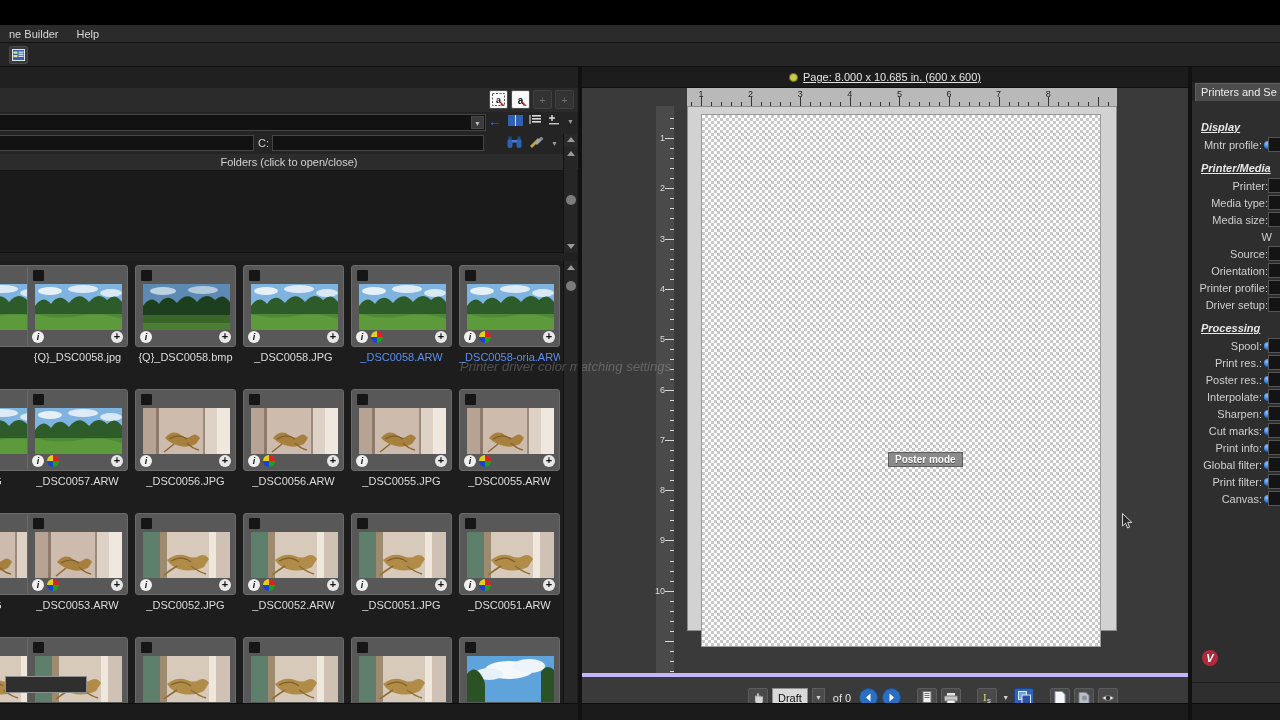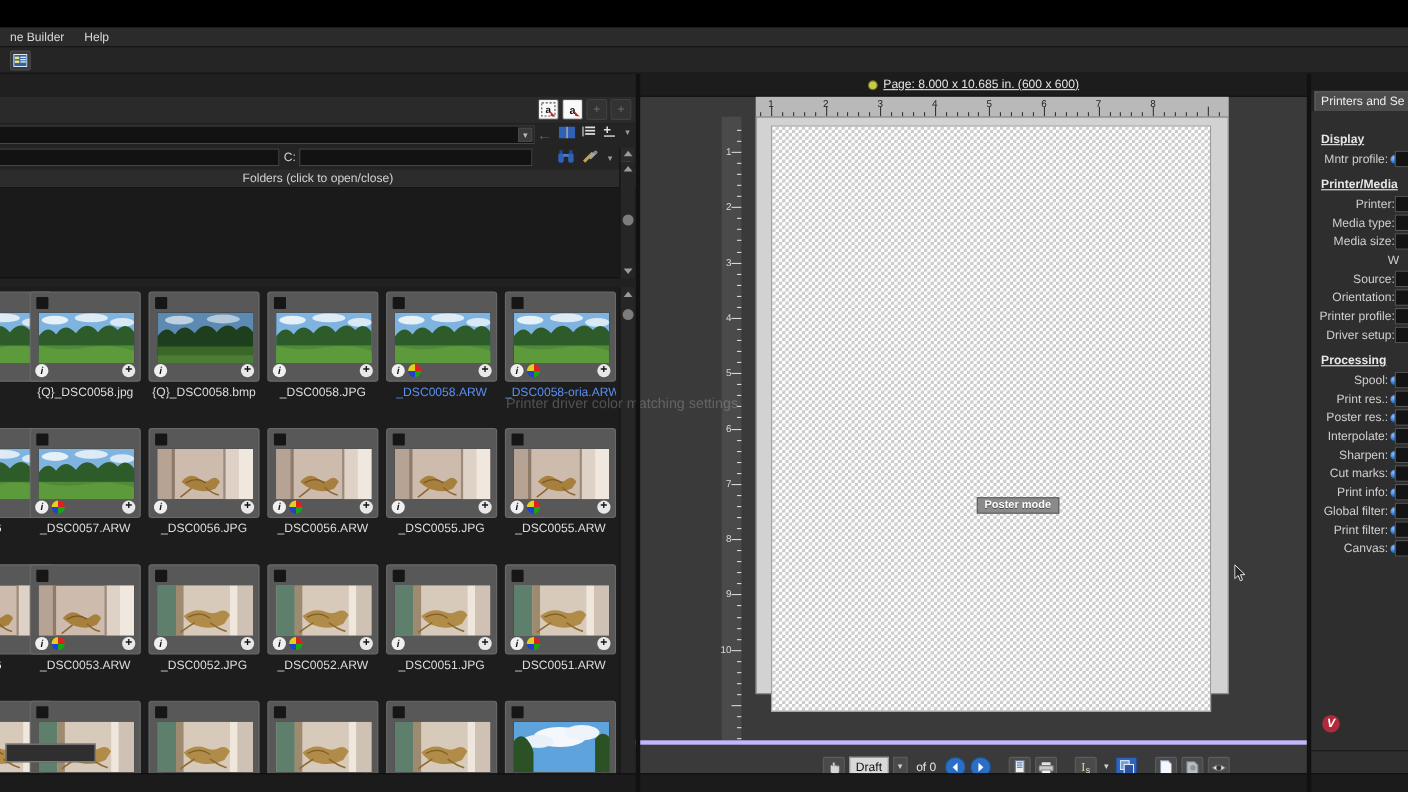--- a/index.html
+++ b/index.html
@@ -181,20 +181,21 @@
   .poster-tag {
     position:absolute; left:186px; top:337px; padding:1px 6px;
     background:#8a8a8a; border:1px solid #5d5d5d;
     color:#ffffff; font-size:10px; font-weight:bold;
     text-shadow:0 1px 0 #4a4a4a;
   }
   .ghost-dialog {
     position:absolute; left:-118px; top:292px; width:390px; height:24px;
     color:rgba(200,200,200,0.30); font-size:13px; white-space:nowrap;
     pointer-events:none;
+    font-style:italic;
   }
   .cursor-arrow { position:absolute; left:434px; top:406px; pointer-events:none; }
 
   .bottombar {
     position:absolute; left:0; top:606px; width:614px; height:47px; background:#3a3a3a;
     border-top:4px solid #c4b5fd;
   }
   .bbrow { position:absolute; left:170px; top:11px; display:flex; gap:4px; align-items:center; }
   .bb {
     width:20px; height:19px; background:#4a4a4a; border:1px solid #5c5c5c; border-radius:2px;
@@ -216,21 +217,21 @@
   .right-top { position:absolute; left:0; top:0; width:88px; height:15px; background:#1b1b1b; }
   .tabbar { position:absolute; left:0; top:15px; width:88px; height:19px; background:#232323; }
   .tab-active {
     position:absolute; left:3px; top:1px; height:18px; background:#4c4c4c;
     border:1px solid #606060; border-bottom:none; color:#ededed; font-size:11px;
     padding:0 5px; line-height:17px; white-space:nowrap;
   }
   .right-body { position:absolute; left:0; top:34px; width:88px; height:586px; background:#2e2e2e; }
   .sec-title {
     position:absolute; left:9px; font-size:11px; font-weight:bold; color:#e8e8e8;
-    text-decoration:underline; white-space:nowrap;
+    text-decoration:underline; white-space:nowrap;font-style:italic;
   }
   .fld-label {
     position:absolute; font-size:11px; color:#cfcfcf; white-space:nowrap; text-align:right;
   }
   .bdot {
     position:absolute; width:8px; height:8px; border-radius:50%;
     background:radial-gradient(circle at 35% 32%, #8fc0ff, #1e6fd8 60%, #0b3f8e);
   }
   .fld-box {
     position:absolute; height:15px; background:#141414; border:1px solid #555;

